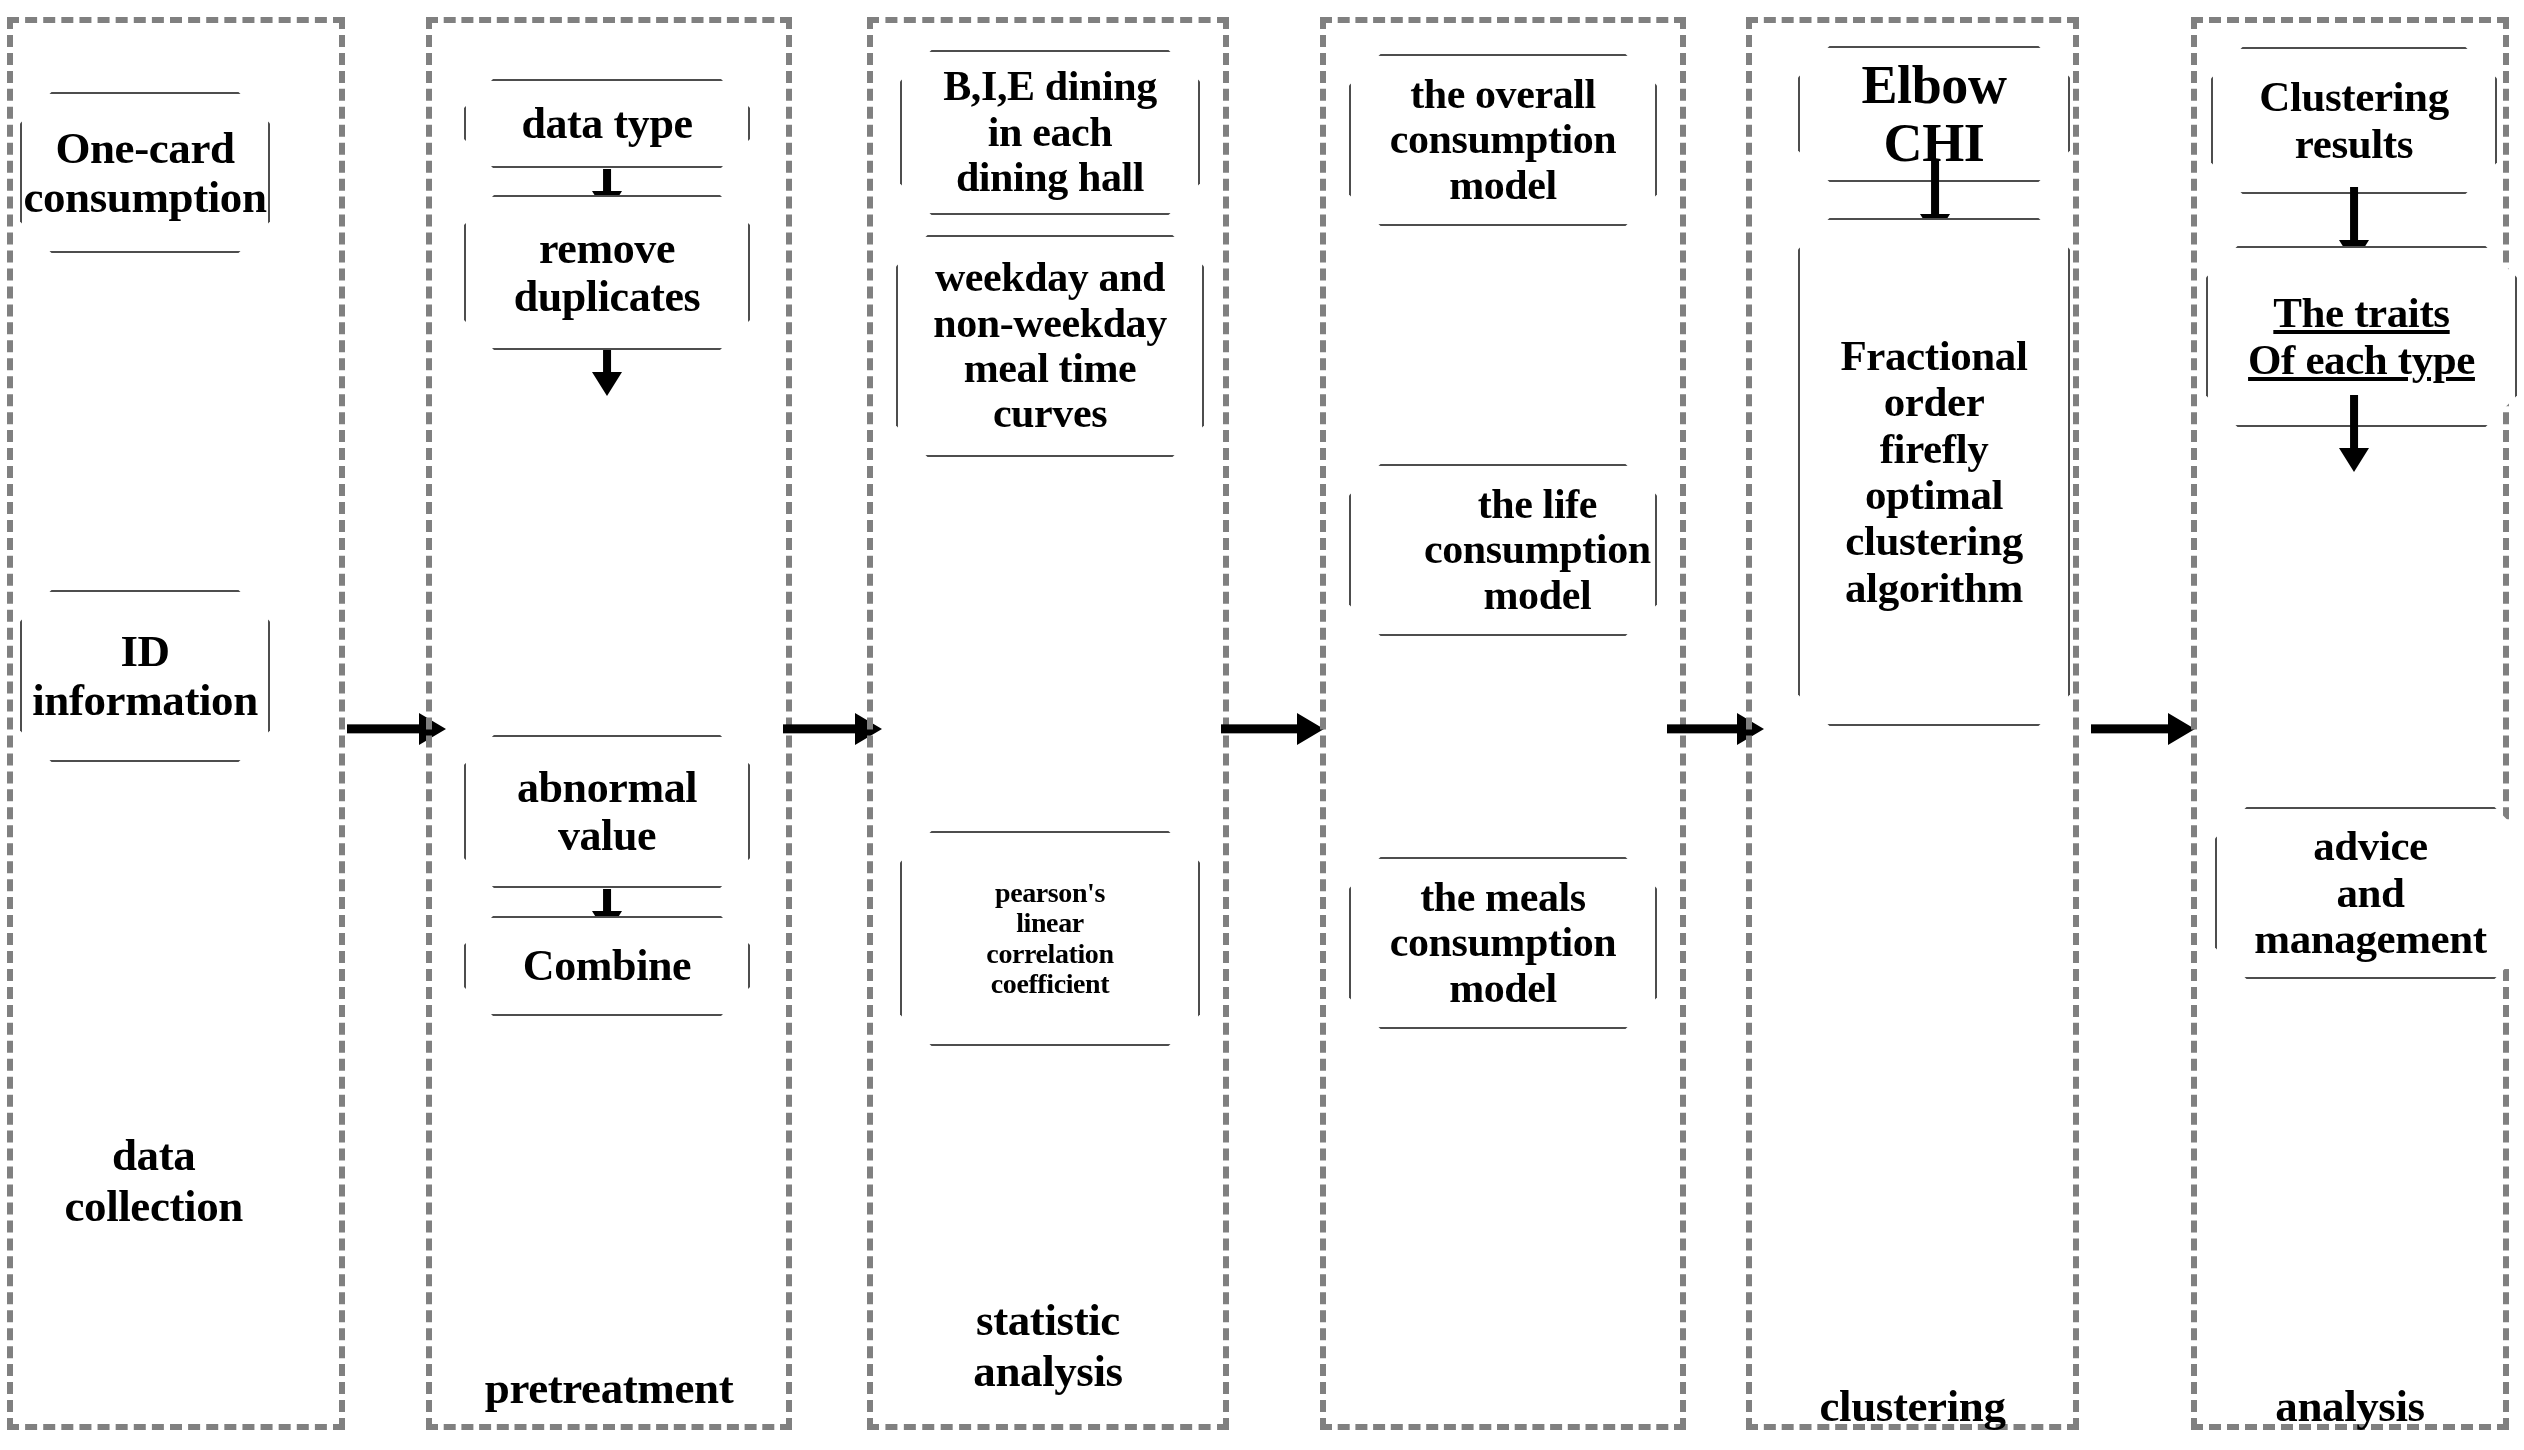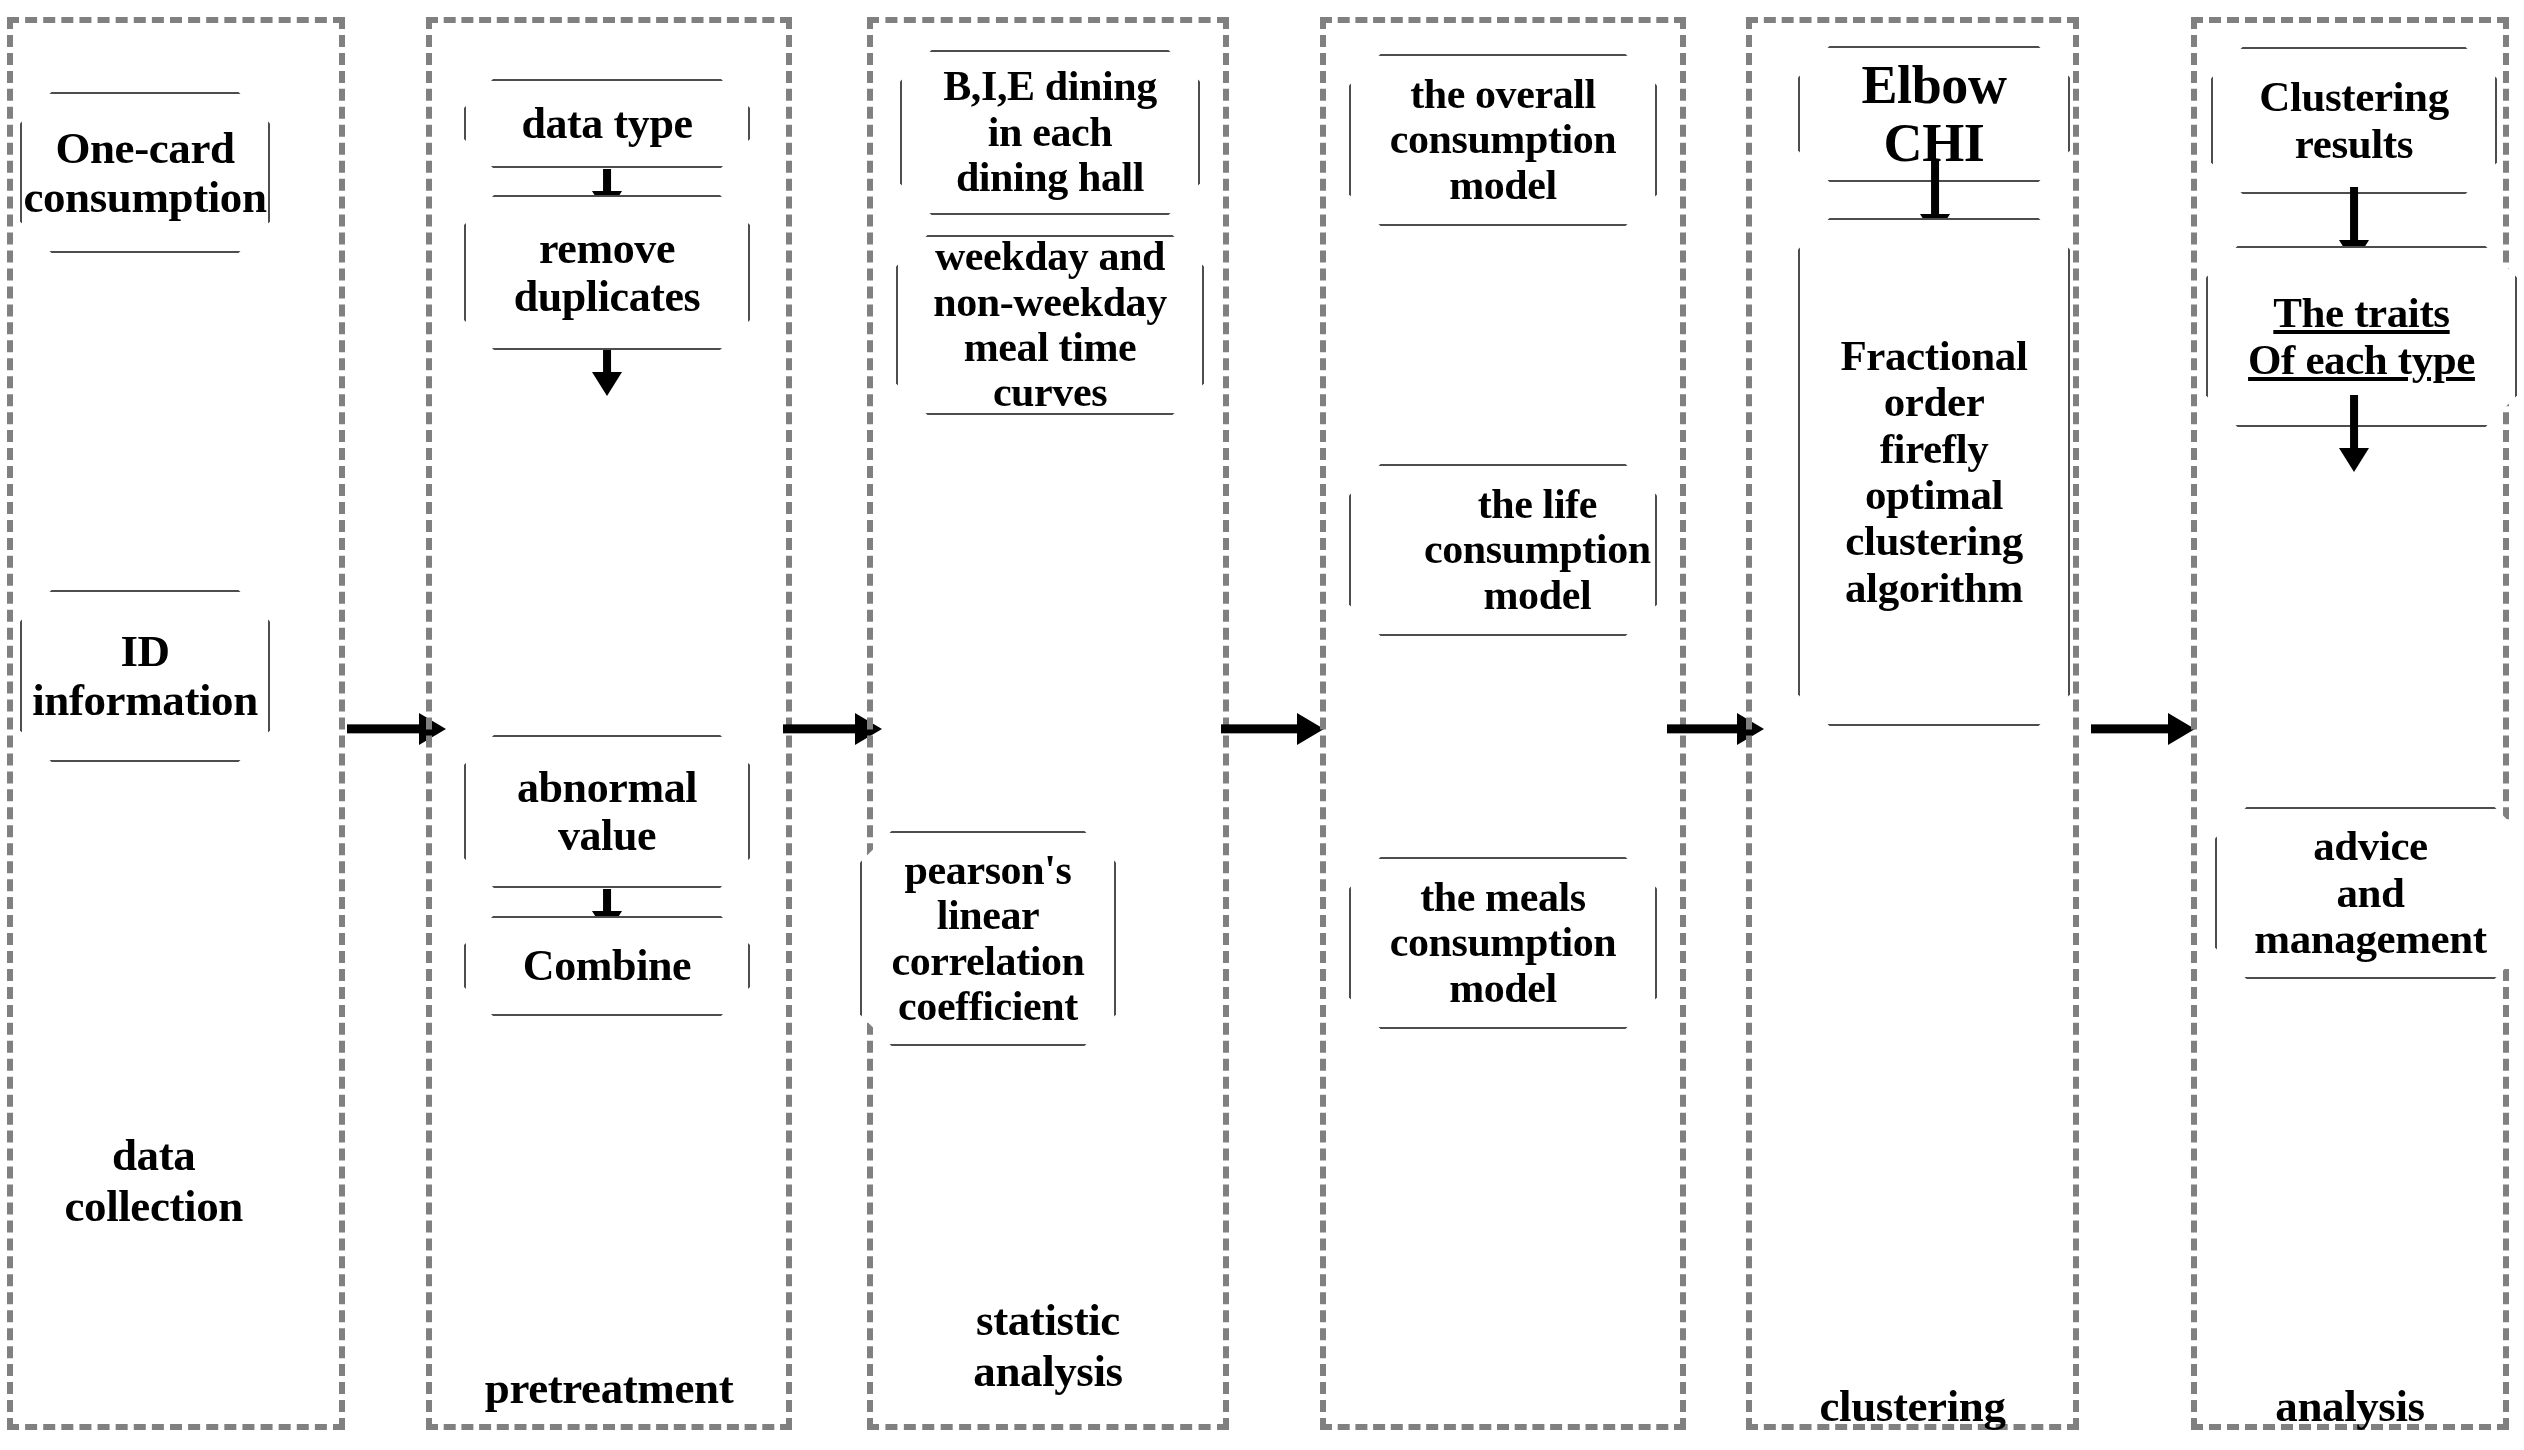--- a/index.html
+++ b/index.html
@@ -178,28 +178,28 @@
   </div>
 
   <div class="stage" style="left:867px;top:17px;width:362px;height:1413px;"></div>
 
   <div class="node" style="left:900px;top:50px;width:300px;height:165px;font-size:42px;--c:31.5px;">
     <span class="txt">B,I,E dining
 in each
 dining hall</span>
   </div>
 
-  <div class="node" style="left:896px;top:235px;width:308px;height:180px;font-size:42px;--c:31.5px;">
+  <div class="node" style="left:896px;top:235px;width:308px;height:222px;font-size:42px;--c:31.5px;">
     <span class="txt">weekday and
 non-weekday
 meal time
 curves</span>
   </div>
 
-  <div class="node" style="left:860px;top:831px;width:256px;height:215px;font-size:42px;--c:31.5px;">
+  <div class="node" style="left:900px;top:831px;width:300px;height:215px;font-size:28px;--c:31.5px;">
     <span class="txt">pearson's
 linear
 correlation
 coefficient</span>
   </div>
 
   <div class="caption" style="left:867px;top:1245px;width:362px;font-size:45px;">
     <span>statistic
 analysis</span>
   </div>

